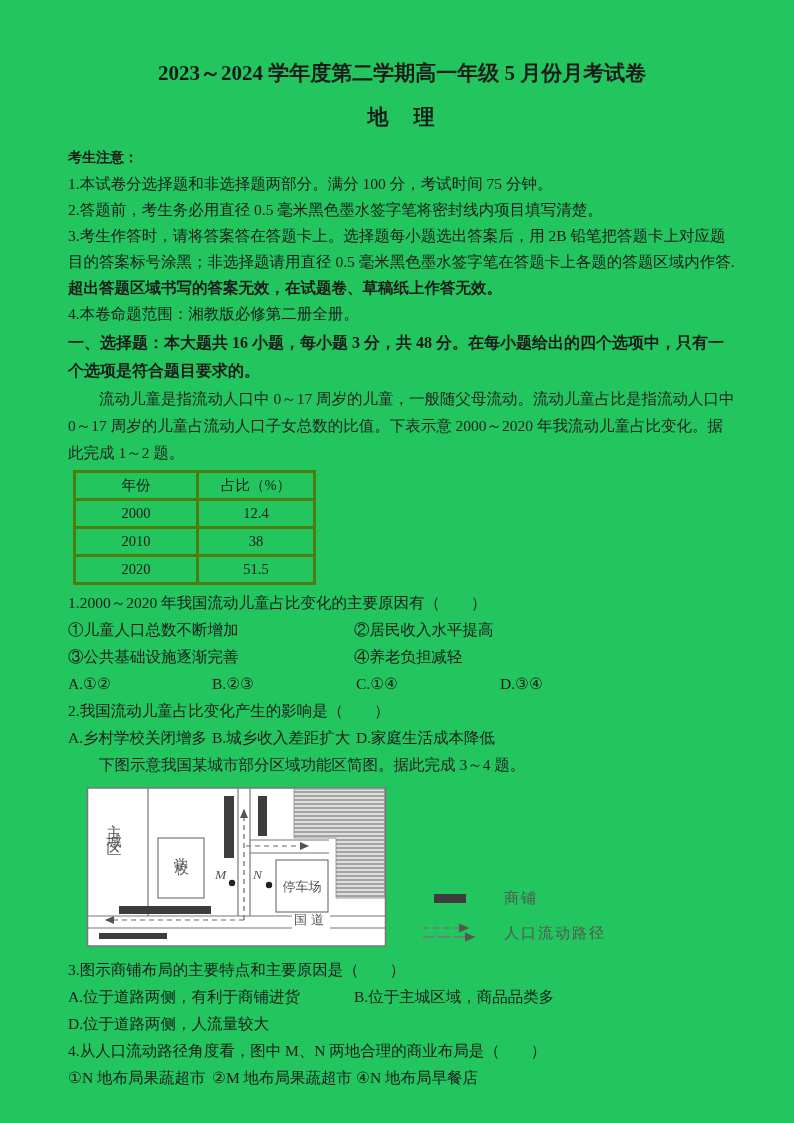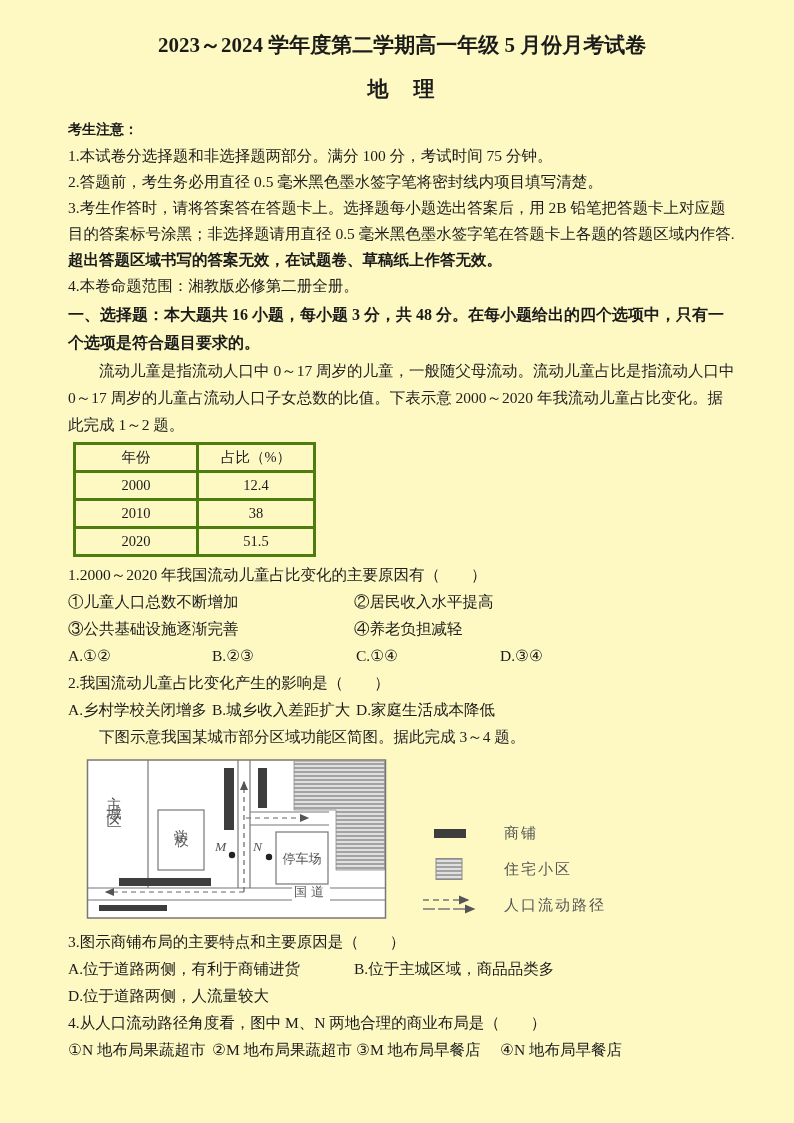--- a/index.html
+++ b/index.html
@@ -1,18 +1,18 @@
 <!DOCTYPE html>
 <html><head>
 <meta charset="utf-8">
 <style>
   html,body{margin:0;padding:0;background:#fff;}
   .page{
-    width:794px;height:1123px;margin:0 auto;background:#fef9c3;color:#1b1b1b;
-    box-sizing:border-box;padding:32px 58px 0 68px;overflow:hidden;
+    width:794px;height:1123px;margin:0 auto;background:#22c55e;color:#1b1b1b;
+    box-sizing:border-box;padding:60px 58px 0 68px;overflow:hidden;
     font-family:"Liberation Serif","DejaVu Serif",serif;font-size:15.5px;
   }
   .title{font-size:21px;font-weight:bold;text-align:center;margin:0 0 16px 0;line-height:1.3;}
   .subject{font-size:21px;font-weight:bold;text-align:center;margin:0 0 14px 0;letter-spacing:2px;}
   .bold{font-weight:bold;}
   .notice p{margin:0;line-height:26px;}
   .notice .label{font-size:14px;}
   .sec-heading{font-weight:bold;margin:2px 0 0 0;line-height:28px;font-size:16px;}
   .passage{margin:0;line-height:27px;text-indent:2em;color:#222;}
   .qline{margin:0;line-height:27px;}
@@ -163,32 +163,20 @@
     </div>
 
     <div class="legend">
       <div class="legend-row">
         <svg width="56" height="22" viewBox="0 0 56 22">
           <rect x="12" y="7" width="32" height="9" fill="#3d3d3d"></rect>
         </svg>
         <span class="lg-label">商铺</span>
       </div>
       <div class="legend-row">
-        <svg width="56" height="24" viewBox="0 0 56 24">
-          <defs>
-            <pattern id="hatchB" width="4" height="4" patternUnits="userSpaceOnUse">
-              <rect width="4" height="4" fill="#e0e0e0"></rect>
-              <line x1="0" y1="2" x2="4" y2="2" stroke="#8f8f8f" stroke-width="1.5"></line>
-            </pattern>
-          </defs>
-          <rect x="14" y="1.5" width="26" height="21" fill="url(#hatchB)" stroke="#8a8a8a" stroke-width="1"></rect>
-        </svg>
-        <span class="lg-label">住宅小区</span>
-      </div>
-      <div class="legend-row">
         <svg width="56" height="22" viewBox="0 0 56 22">
           <defs>
             <marker id="arrL" markerWidth="9" markerHeight="8" refX="7" refY="3.5" orient="auto">
               <path d="M0,0 L8,3.5 L0,7 Z" fill="#555"></path>
             </marker>
           </defs>
           <path d="M1,6 L46,6" fill="none" stroke="#777" stroke-width="1.3" stroke-dasharray="6 4" marker-end="url(#arrL)"></path>
           <path d="M1,15 L52,15" fill="none" stroke="#777" stroke-width="1.3" stroke-dasharray="12 3" marker-end="url(#arrL)"></path>
         </svg>
         <span class="lg-label">人口流动路径</span>
@@ -202,17 +190,16 @@
     <span class="half">B.位于主城区域，商品品类多</span>
   </div>
   <div class="optrow">
     <span class="half">D.位于道路两侧，人流量较大</span>
   </div>
 
   <p class="qline">4.从人口流动路径角度看，图中 M、N 两地合理的商业布局是（　　）</p>
   <div class="optrow">
     <span class="c">①N 地布局果蔬超市</span>
     <span class="c">②M 地布局果蔬超市</span>
-    <span class="c">③M 地布局早餐店</span>
     <span class="c">④N 地布局早餐店</span>
   </div>
 
 </div>
 
 </body></html>

